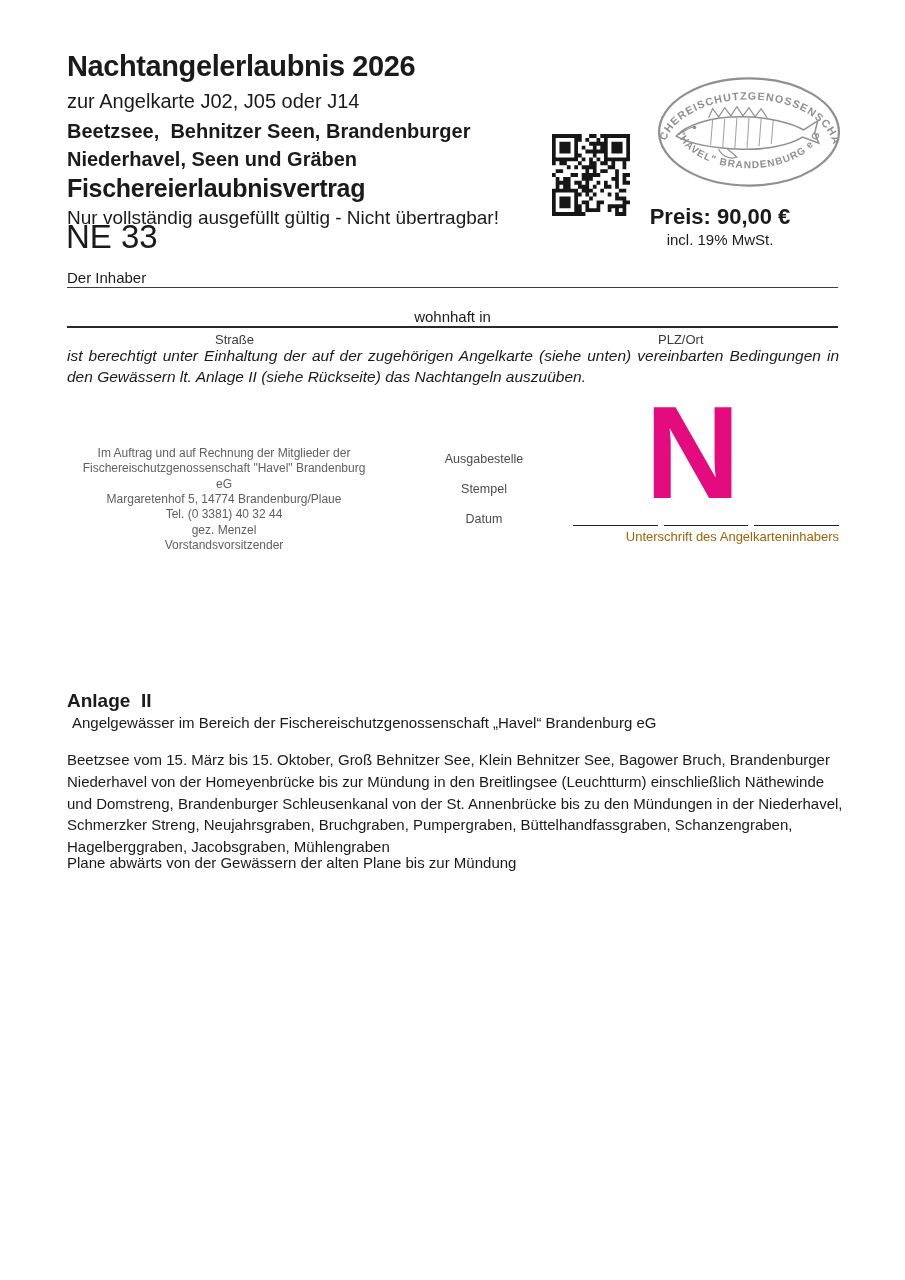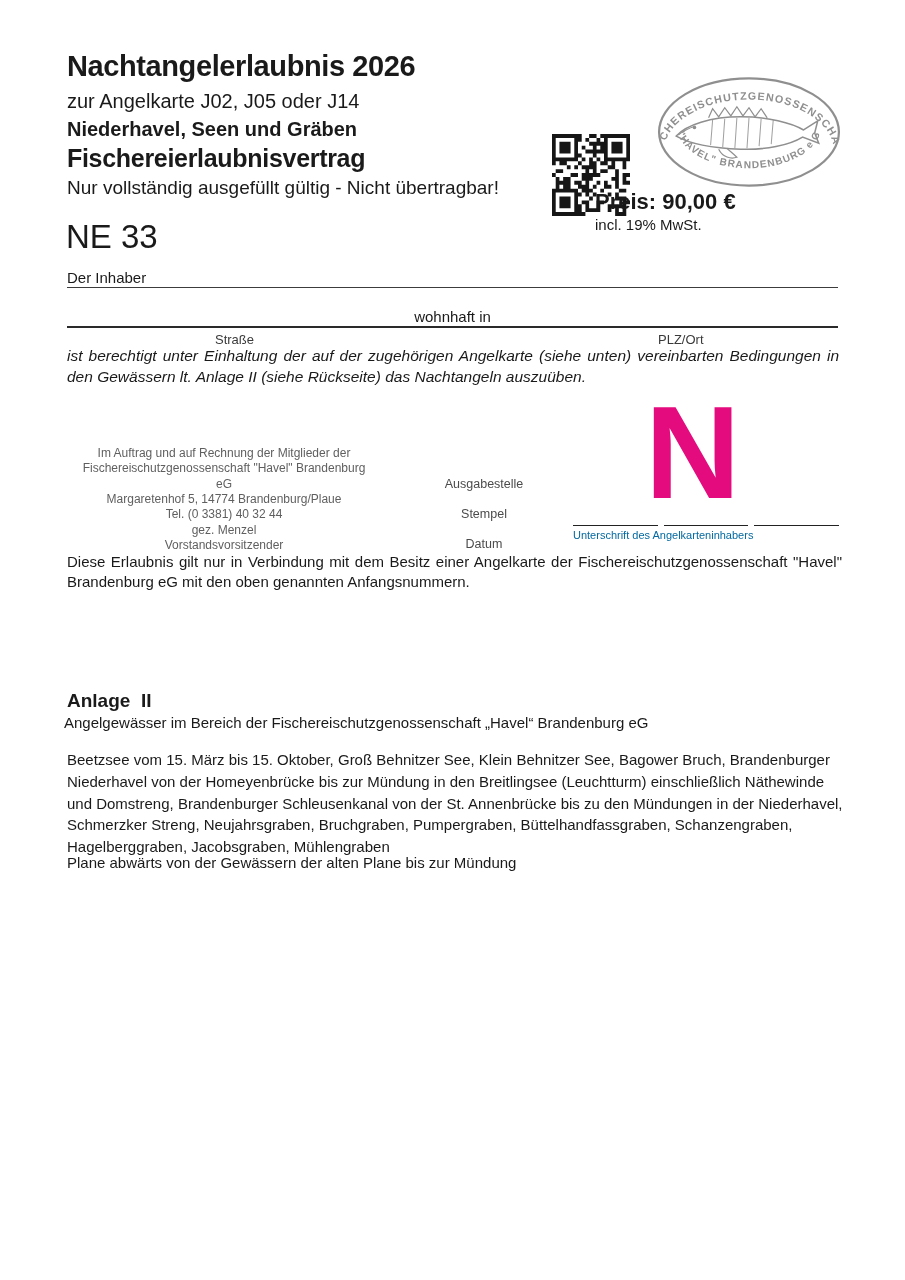--- a/index.html
+++ b/index.html
@@ -9,51 +9,52 @@
   }
   .abs{position:absolute;}
   
   .doc-title{font-size:29px;font-weight:700;margin:0;letter-spacing:-0.4px;line-height:1;}
   .doc-sub{font-size:20px;font-weight:400;margin-top:9px;line-height:1.1;}
   .doc-waters{font-size:20px;font-weight:700;line-height:1.1;margin-top:8px;}
   .doc-waters2{font-size:20px;font-weight:700;line-height:1.1;margin-top:6px;}
   .doc-contract{font-size:25px;font-weight:700;line-height:1;margin-top:6px;letter-spacing:-0.3px;}
   .doc-note{font-size:19px;font-weight:400;line-height:1.1;margin-top:7px;}
   
-  .price-block{width:250px;text-align:left;}
+  .price-block{width:250px;text-align:center;margin-top:15px;}
   .price-amount{font-size:22px;font-weight:700;line-height:1;}
   .price-vat{font-size:15px;font-weight:400;margin-top:3px;}
   .permit-number{font-size:33px;font-weight:400;line-height:1;}
   
   .fill-line{border-bottom:1px solid #3c3c3c;}
   .fill-line.thick{border-bottom:2px solid #2a2a2a;}
   .fill-label{font-size:15px;line-height:18px;padding-bottom:3px;}
   .under-label{font-size:13px;color:#3a3a3a;}
   .para{font-size:15.5px;line-height:1.36;text-align:justify;}
   .para2{font-size:15px;line-height:1.34;text-align:justify;}
   .issuer{width:300px;text-align:center;font-size:12px;line-height:1.28;color:#5f5f5f;}
-  .stamp-col{width:104px;text-align:center;font-size:12.5px;color:#4b4b4b;margin-top:25px;}
+  .stamp-col{width:104px;text-align:center;font-size:12.5px;color:#4b4b4b;}
   .stamp-col div{margin-bottom:16px;}
   .big-n{font-size:132px;font-weight:700;line-height:0.78;}
   .sig{width:266px;}
   .sig-segments{display:flex;gap:6px;height:10px;}
   .sig-segments span{flex:1;border-bottom:1.5px solid #222;}
-  .sig-label{font-size:11px;text-align:left;margin-top:3px;color:#0369a1;}
+  .sig-label{font-size:13px;text-align:right;margin-top:3px;color:#a16207;}
   .anlage-title{font-size:19px;font-weight:700;line-height:1;}
   .anlage-sub{font-size:15px;line-height:1.2;}
   .anlage-para{font-size:15px;line-height:1.45;margin:0;}
 </style>
 </head>
 <body>
 
 <div class="page">
 
   <div class="abs" style="left:67px;top:52px;width:480px;">
     <h1 class="doc-title">Nachtangelerlaubnis 2026</h1>
     <div class="doc-sub">zur Angelkarte J02, J05 oder J14</div>
+    <div class="doc-waters">Beetzsee,&nbsp; Behnitzer Seen, Brandenburger</div>
     <div class="doc-waters2">Niederhavel, Seen und Gräben</div>
     <div class="doc-contract">Fischereierlaubnisvertrag</div>
     <div class="doc-note">Nur vollständig ausgefüllt gültig - Nicht übertragbar!</div>
   </div>
 
   <div class="abs" style="left:552px;top:134px;width:78px;height:82px;">
     <svg viewBox="0 0 78 78" width="78" height="82" preserveAspectRatio="none">
       <path id="qr-path" fill="#161616" d="M0.00 0.00h3.71v3.71h-3.71zM3.71 0.00h3.71v3.71h-3.71zM7.43 0.00h3.71v3.71h-3.71zM11.14 0.00h3.71v3.71h-3.71zM14.86 0.00h3.71v3.71h-3.71zM18.57 0.00h3.71v3.71h-3.71zM22.29 0.00h3.71v3.71h-3.71zM26.00 0.00h3.71v3.71h-3.71zM37.14 0.00h3.71v3.71h-3.71zM40.86 0.00h3.71v3.71h-3.71zM48.29 0.00h3.71v3.71h-3.71zM52.00 0.00h3.71v3.71h-3.71zM55.71 0.00h3.71v3.71h-3.71zM59.43 0.00h3.71v3.71h-3.71zM63.14 0.00h3.71v3.71h-3.71zM66.86 0.00h3.71v3.71h-3.71zM70.57 0.00h3.71v3.71h-3.71zM74.29 0.00h3.71v3.71h-3.71zM0.00 3.71h3.71v3.71h-3.71zM22.29 3.71h3.71v3.71h-3.71zM26.00 3.71h3.71v3.71h-3.71zM33.43 3.71h3.71v3.71h-3.71zM44.57 3.71h3.71v3.71h-3.71zM52.00 3.71h3.71v3.71h-3.71zM74.29 3.71h3.71v3.71h-3.71zM0.00 7.43h3.71v3.71h-3.71zM7.43 7.43h3.71v3.71h-3.71zM11.14 7.43h3.71v3.71h-3.71zM14.86 7.43h3.71v3.71h-3.71zM22.29 7.43h3.71v3.71h-3.71zM37.14 7.43h3.71v3.71h-3.71zM40.86 7.43h3.71v3.71h-3.71zM44.57 7.43h3.71v3.71h-3.71zM48.29 7.43h3.71v3.71h-3.71zM52.00 7.43h3.71v3.71h-3.71zM59.43 7.43h3.71v3.71h-3.71zM63.14 7.43h3.71v3.71h-3.71zM66.86 7.43h3.71v3.71h-3.71zM74.29 7.43h3.71v3.71h-3.71zM0.00 11.14h3.71v3.71h-3.71zM7.43 11.14h3.71v3.71h-3.71zM11.14 11.14h3.71v3.71h-3.71zM14.86 11.14h3.71v3.71h-3.71zM22.29 11.14h3.71v3.71h-3.71zM29.71 11.14h3.71v3.71h-3.71zM40.86 11.14h3.71v3.71h-3.71zM48.29 11.14h3.71v3.71h-3.71zM52.00 11.14h3.71v3.71h-3.71zM59.43 11.14h3.71v3.71h-3.71zM63.14 11.14h3.71v3.71h-3.71zM66.86 11.14h3.71v3.71h-3.71zM74.29 11.14h3.71v3.71h-3.71zM0.00 14.86h3.71v3.71h-3.71zM7.43 14.86h3.71v3.71h-3.71zM11.14 14.86h3.71v3.71h-3.71zM14.86 14.86h3.71v3.71h-3.71zM22.29 14.86h3.71v3.71h-3.71zM33.43 14.86h3.71v3.71h-3.71zM37.14 14.86h3.71v3.71h-3.71zM40.86 14.86h3.71v3.71h-3.71zM44.57 14.86h3.71v3.71h-3.71zM48.29 14.86h3.71v3.71h-3.71zM52.00 14.86h3.71v3.71h-3.71zM59.43 14.86h3.71v3.71h-3.71zM63.14 14.86h3.71v3.71h-3.71zM66.86 14.86h3.71v3.71h-3.71zM74.29 14.86h3.71v3.71h-3.71zM0.00 18.57h3.71v3.71h-3.71zM22.29 18.57h3.71v3.71h-3.71zM26.00 18.57h3.71v3.71h-3.71zM40.86 18.57h3.71v3.71h-3.71zM52.00 18.57h3.71v3.71h-3.71zM74.29 18.57h3.71v3.71h-3.71zM0.00 22.29h3.71v3.71h-3.71zM3.71 22.29h3.71v3.71h-3.71zM7.43 22.29h3.71v3.71h-3.71zM11.14 22.29h3.71v3.71h-3.71zM14.86 22.29h3.71v3.71h-3.71zM18.57 22.29h3.71v3.71h-3.71zM22.29 22.29h3.71v3.71h-3.71zM29.71 22.29h3.71v3.71h-3.71zM37.14 22.29h3.71v3.71h-3.71zM44.57 22.29h3.71v3.71h-3.71zM52.00 22.29h3.71v3.71h-3.71zM55.71 22.29h3.71v3.71h-3.71zM59.43 22.29h3.71v3.71h-3.71zM63.14 22.29h3.71v3.71h-3.71zM66.86 22.29h3.71v3.71h-3.71zM70.57 22.29h3.71v3.71h-3.71zM74.29 22.29h3.71v3.71h-3.71zM0.00 26.00h3.71v3.71h-3.71zM7.43 26.00h3.71v3.71h-3.71zM11.14 26.00h3.71v3.71h-3.71zM26.00 26.00h3.71v3.71h-3.71zM37.14 26.00h3.71v3.71h-3.71zM40.86 26.00h3.71v3.71h-3.71zM48.29 26.00h3.71v3.71h-3.71zM52.00 26.00h3.71v3.71h-3.71zM59.43 26.00h3.71v3.71h-3.71zM70.57 26.00h3.71v3.71h-3.71zM14.86 29.71h3.71v3.71h-3.71zM22.29 29.71h3.71v3.71h-3.71zM29.71 29.71h3.71v3.71h-3.71zM33.43 29.71h3.71v3.71h-3.71zM37.14 29.71h3.71v3.71h-3.71zM40.86 29.71h3.71v3.71h-3.71zM55.71 29.71h3.71v3.71h-3.71zM59.43 29.71h3.71v3.71h-3.71zM70.57 29.71h3.71v3.71h-3.71zM3.71 33.43h3.71v3.71h-3.71zM7.43 33.43h3.71v3.71h-3.71zM33.43 33.43h3.71v3.71h-3.71zM40.86 33.43h3.71v3.71h-3.71zM48.29 33.43h3.71v3.71h-3.71zM52.00 33.43h3.71v3.71h-3.71zM63.14 33.43h3.71v3.71h-3.71zM0.00 37.14h3.71v3.71h-3.71zM18.57 37.14h3.71v3.71h-3.71zM22.29 37.14h3.71v3.71h-3.71zM29.71 37.14h3.71v3.71h-3.71zM33.43 37.14h3.71v3.71h-3.71zM37.14 37.14h3.71v3.71h-3.71zM40.86 37.14h3.71v3.71h-3.71zM44.57 37.14h3.71v3.71h-3.71zM63.14 37.14h3.71v3.71h-3.71zM70.57 37.14h3.71v3.71h-3.71zM74.29 37.14h3.71v3.71h-3.71zM3.71 40.86h3.71v3.71h-3.71zM11.14 40.86h3.71v3.71h-3.71zM14.86 40.86h3.71v3.71h-3.71zM29.71 40.86h3.71v3.71h-3.71zM33.43 40.86h3.71v3.71h-3.71zM37.14 40.86h3.71v3.71h-3.71zM59.43 40.86h3.71v3.71h-3.71zM63.14 40.86h3.71v3.71h-3.71zM70.57 40.86h3.71v3.71h-3.71zM3.71 44.57h3.71v3.71h-3.71zM7.43 44.57h3.71v3.71h-3.71zM11.14 44.57h3.71v3.71h-3.71zM14.86 44.57h3.71v3.71h-3.71zM22.29 44.57h3.71v3.71h-3.71zM26.00 44.57h3.71v3.71h-3.71zM33.43 44.57h3.71v3.71h-3.71zM44.57 44.57h3.71v3.71h-3.71zM52.00 44.57h3.71v3.71h-3.71zM63.14 44.57h3.71v3.71h-3.71zM70.57 44.57h3.71v3.71h-3.71zM74.29 44.57h3.71v3.71h-3.71zM3.71 48.29h3.71v3.71h-3.71zM11.14 48.29h3.71v3.71h-3.71zM14.86 48.29h3.71v3.71h-3.71zM26.00 48.29h3.71v3.71h-3.71zM29.71 48.29h3.71v3.71h-3.71zM33.43 48.29h3.71v3.71h-3.71zM40.86 48.29h3.71v3.71h-3.71zM52.00 48.29h3.71v3.71h-3.71zM55.71 48.29h3.71v3.71h-3.71zM63.14 48.29h3.71v3.71h-3.71zM0.00 52.00h3.71v3.71h-3.71zM3.71 52.00h3.71v3.71h-3.71zM7.43 52.00h3.71v3.71h-3.71zM11.14 52.00h3.71v3.71h-3.71zM14.86 52.00h3.71v3.71h-3.71zM18.57 52.00h3.71v3.71h-3.71zM22.29 52.00h3.71v3.71h-3.71zM29.71 52.00h3.71v3.71h-3.71zM33.43 52.00h3.71v3.71h-3.71zM37.14 52.00h3.71v3.71h-3.71zM48.29 52.00h3.71v3.71h-3.71zM66.86 52.00h3.71v3.71h-3.71zM70.57 52.00h3.71v3.71h-3.71zM0.00 55.71h3.71v3.71h-3.71zM22.29 55.71h3.71v3.71h-3.71zM26.00 55.71h3.71v3.71h-3.71zM33.43 55.71h3.71v3.71h-3.71zM40.86 55.71h3.71v3.71h-3.71zM55.71 55.71h3.71v3.71h-3.71zM63.14 55.71h3.71v3.71h-3.71zM0.00 59.43h3.71v3.71h-3.71zM7.43 59.43h3.71v3.71h-3.71zM11.14 59.43h3.71v3.71h-3.71zM14.86 59.43h3.71v3.71h-3.71zM22.29 59.43h3.71v3.71h-3.71zM37.14 59.43h3.71v3.71h-3.71zM63.14 59.43h3.71v3.71h-3.71zM66.86 59.43h3.71v3.71h-3.71zM70.57 59.43h3.71v3.71h-3.71zM0.00 63.14h3.71v3.71h-3.71zM7.43 63.14h3.71v3.71h-3.71zM11.14 63.14h3.71v3.71h-3.71zM14.86 63.14h3.71v3.71h-3.71zM22.29 63.14h3.71v3.71h-3.71zM29.71 63.14h3.71v3.71h-3.71zM33.43 63.14h3.71v3.71h-3.71zM44.57 63.14h3.71v3.71h-3.71zM48.29 63.14h3.71v3.71h-3.71zM70.57 63.14h3.71v3.71h-3.71zM74.29 63.14h3.71v3.71h-3.71zM0.00 66.86h3.71v3.71h-3.71zM7.43 66.86h3.71v3.71h-3.71zM11.14 66.86h3.71v3.71h-3.71zM14.86 66.86h3.71v3.71h-3.71zM22.29 66.86h3.71v3.71h-3.71zM26.00 66.86h3.71v3.71h-3.71zM33.43 66.86h3.71v3.71h-3.71zM44.57 66.86h3.71v3.71h-3.71zM55.71 66.86h3.71v3.71h-3.71zM59.43 66.86h3.71v3.71h-3.71zM63.14 66.86h3.71v3.71h-3.71zM66.86 66.86h3.71v3.71h-3.71zM70.57 66.86h3.71v3.71h-3.71zM0.00 70.57h3.71v3.71h-3.71zM22.29 70.57h3.71v3.71h-3.71zM26.00 70.57h3.71v3.71h-3.71zM33.43 70.57h3.71v3.71h-3.71zM37.14 70.57h3.71v3.71h-3.71zM40.86 70.57h3.71v3.71h-3.71zM44.57 70.57h3.71v3.71h-3.71zM55.71 70.57h3.71v3.71h-3.71zM63.14 70.57h3.71v3.71h-3.71zM70.57 70.57h3.71v3.71h-3.71zM0.00 74.29h3.71v3.71h-3.71zM3.71 74.29h3.71v3.71h-3.71zM7.43 74.29h3.71v3.71h-3.71zM11.14 74.29h3.71v3.71h-3.71zM14.86 74.29h3.71v3.71h-3.71zM18.57 74.29h3.71v3.71h-3.71zM22.29 74.29h3.71v3.71h-3.71zM26.00 74.29h3.71v3.71h-3.71zM29.71 74.29h3.71v3.71h-3.71zM63.14 74.29h3.71v3.71h-3.71zM66.86 74.29h3.71v3.71h-3.71zM70.57 74.29h3.71v3.71h-3.71z"></path>
     </svg>
   </div>
@@ -118,20 +119,19 @@
 
   <div class="abs sig" style="left:573px;top:516px;">
     <div class="sig-segments">
         <span></span>
         <span></span>
         <span></span>
       </div>
     <div class="sig-label">Unterschrift des Angelkarteninhabers</div>
   </div>
 
-  <p class="abs para2" style="left:67px;top:552px;width:775px;margin:0;">Diese Erlaubnis gilt nur in Verbindung mit dem Besitz einer Angelkarte der Fischereischutzgenossenschaft "Havel" Brandenburg eG mit den oben genannten Anfangsnummern.</p>
 
   <div class="abs anlage-title" style="left:67px;top:691px;">Anlage&nbsp; II</div>
-  <div class="abs anlage-sub" style="left:64px;top:714px;width:780px;">Angelgewässer im Bereich der Fischereischutzgenossenschaft „Havel“ Brandenburg eG</div>
+  <div class="abs anlage-sub" style="left:72px;top:714px;width:780px;">Angelgewässer im Bereich der Fischereischutzgenossenschaft „Havel“ Brandenburg eG</div>
   <p class="abs anlage-para" style="left:67px;top:749px;width:782px;">Beetzsee vom 15. März bis 15. Oktober, Groß Behnitzer See, Klein Behnitzer See, Bagower Bruch, Brandenburger Niederhavel von der Homeyenbrücke bis zur Mündung in den Breitlingsee (Leuchtturm) einschließlich Näthewinde und Domstreng, Brandenburger Schleusenkanal von der St. Annenbrücke bis zu den Mündungen in der Niederhavel, Schmerzker Streng, Neujahrsgraben, Bruchgraben, Pumpergraben, Büttelhandfassgraben, Schanzengraben, Hagelberggraben, Jacobsgraben, Mühlengraben</p>
   <p class="abs anlage-para" style="left:67px;top:852px;width:782px;">Plane abwärts von der Gewässern der alten Plane bis zur Mündung</p>
 
 </div>
 
 </body></html>

